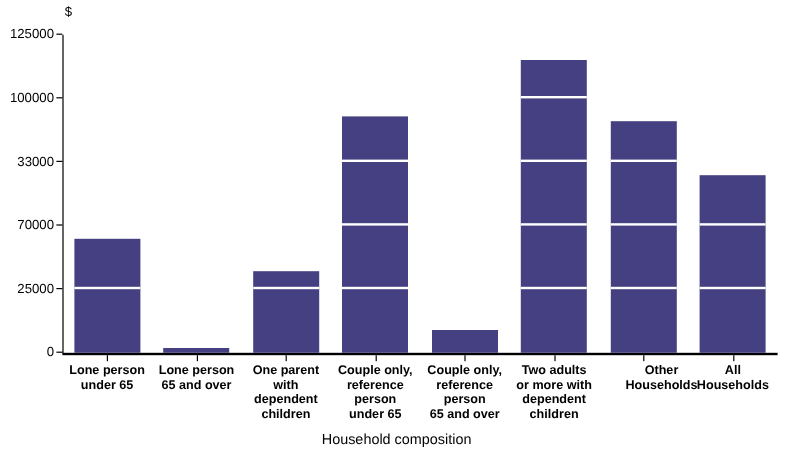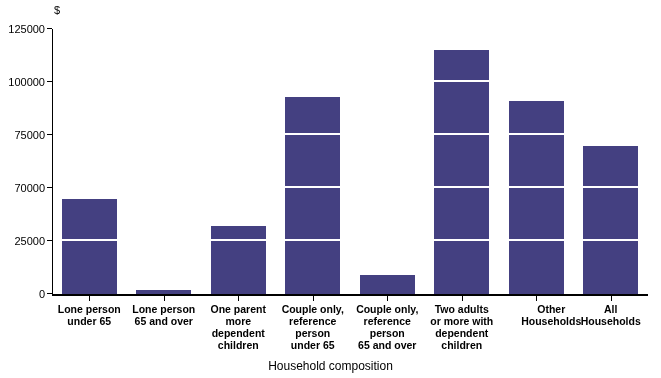--- a/index.html
+++ b/index.html
@@ -144,21 +144,21 @@
   <div id="y-ticks">
       <div class="y-tick-row" style="top: 29px;">
         <span class="y-tick-label">125000</span>
         <span class="y-tick-mark"></span>
       </div>
       <div class="y-tick-row" style="top: 82px;">
         <span class="y-tick-label">100000</span>
         <span class="y-tick-mark"></span>
       </div>
       <div class="y-tick-row" style="top: 135px;">
-        <span class="y-tick-label">75000</span>
+        <span class="y-tick-label">33000</span>
         <span class="y-tick-mark"></span>
       </div>
       <div class="y-tick-row" style="top: 188px;">
         <span class="y-tick-label">70000</span>
         <span class="y-tick-mark"></span>
       </div>
       <div class="y-tick-row" style="top: 241px; padding-left: 14px;">
         <span class="y-tick-label">25000</span>
         <span class="y-tick-mark"></span>
       </div>
@@ -214,21 +214,21 @@
         </div>
       </div>
     </div>
 
   <div id="x-labels-layer">
       <div class="x-label" style="left: 0px; width: 74.5px;">Lone person
 under 65</div>
       <div class="x-label" style="left: 74.5px; width: 74.5px;">Lone person
 65 and over</div>
       <div class="x-label" style="left: 149px; width: 74.5px;">One parent
-more
+with
 dependent
 children</div>
       <div class="x-label" style="left: 223.5px; width: 74.5px;">Couple only,
 reference
 person
 under 65</div>
       <div class="x-label" style="left: 298px; width: 74.5px;">Couple only,
 reference
 person
 65 and over</div>

